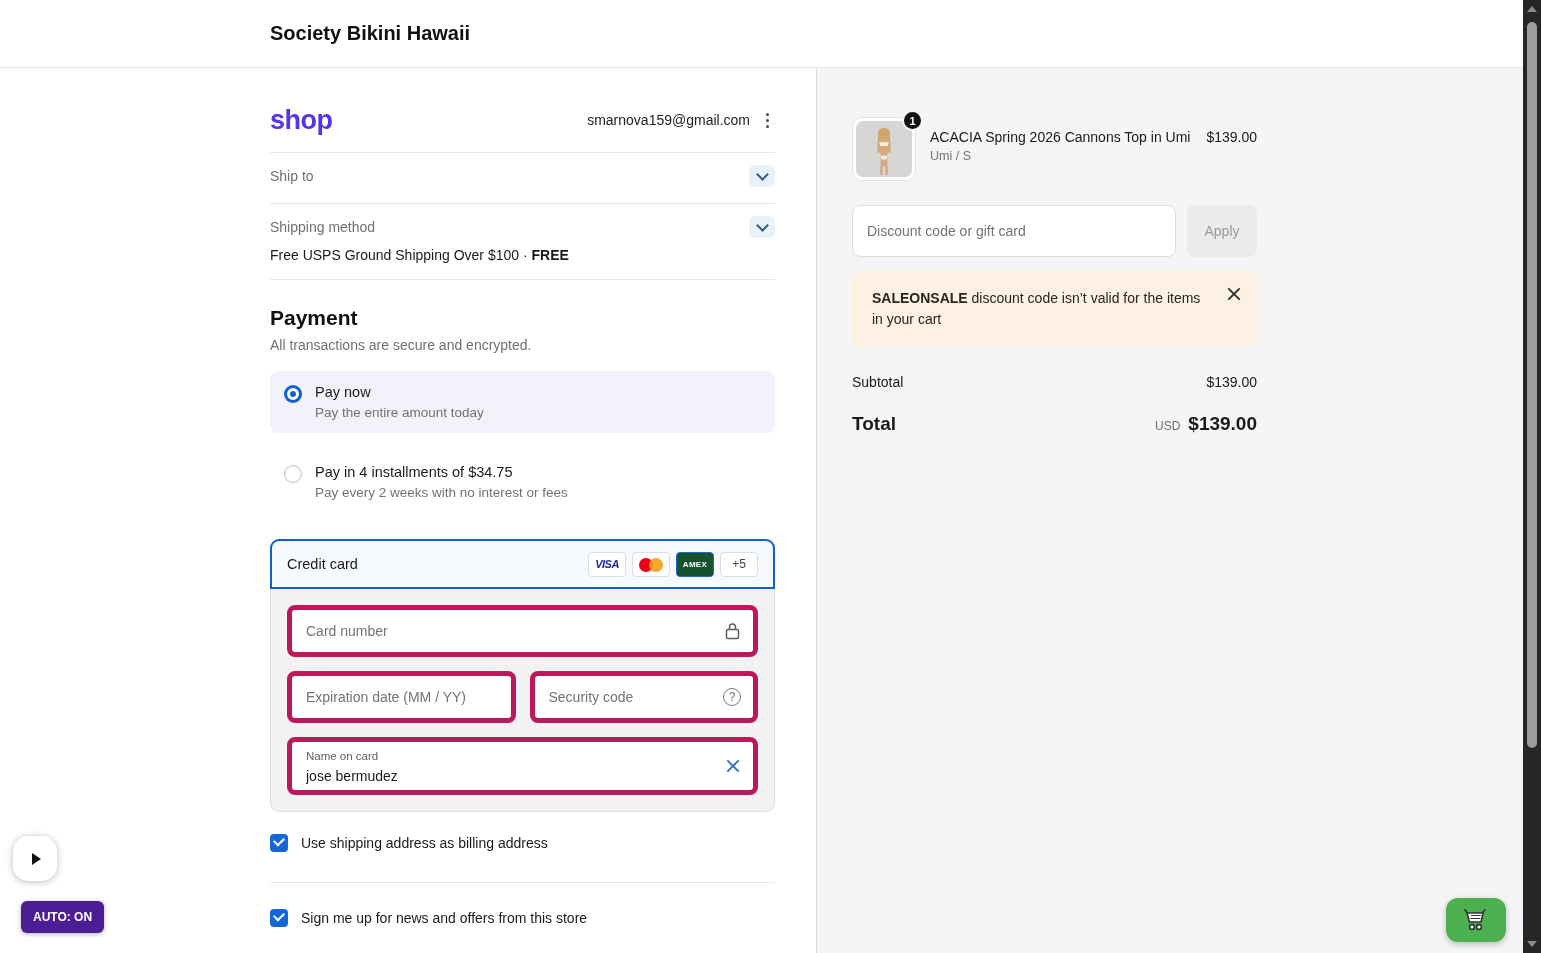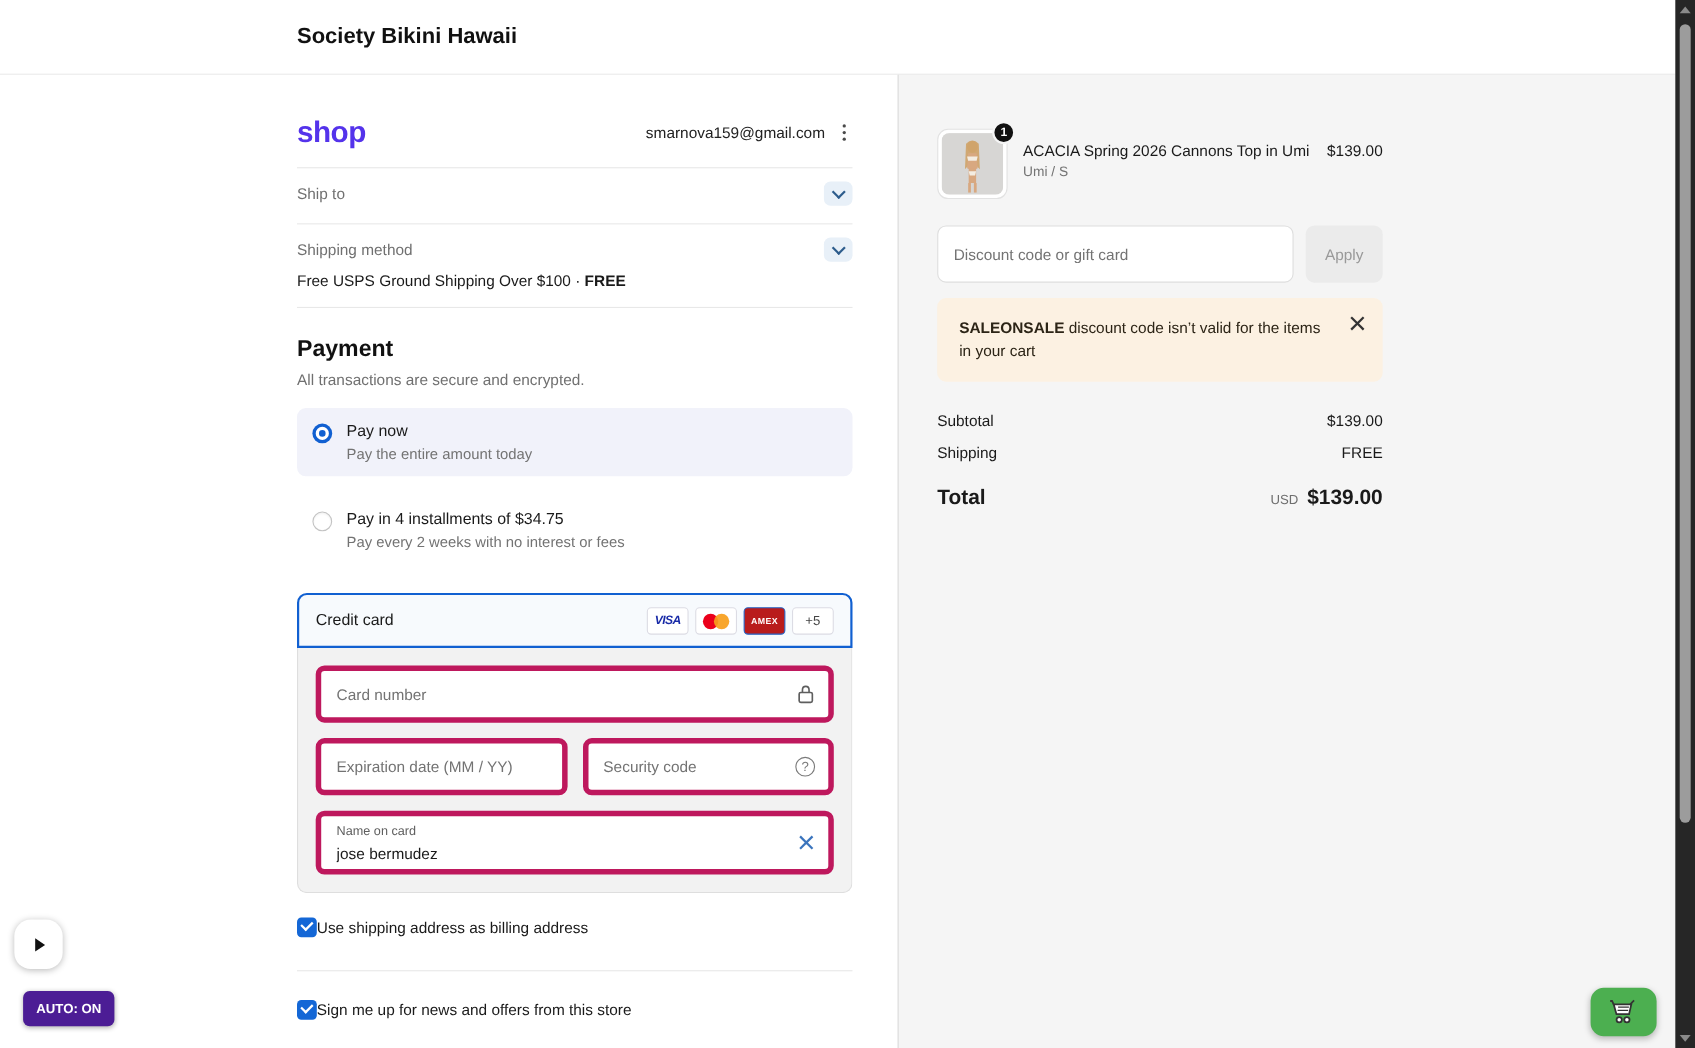--- a/index.html
+++ b/index.html
@@ -54,40 +54,40 @@
   .cc-wrap { margin-top:26px; }
   .cc-header { border:2px solid #1160d1; border-radius:9px 9px 0 0; background:#f7fafd; height:50px; display:flex; align-items:center; justify-content:space-between; padding:0 15px; }
   .cc-title { font-size:14.5px; color:#1a1a1a; }
   .cc-badges { display:flex; gap:6px; align-items:center; }
   .badge { width:38px; height:25px; border:1px solid #dcdce4; border-radius:4px; background:#fff; display:flex; align-items:center; justify-content:center; overflow:hidden; }
   .badge.visa span { font-size:11px; font-weight:800; font-style:italic; color:#1a2ca8; letter-spacing:-0.5px; }
   .badge.mc { position:relative; }
   .badge.mc i { position:absolute; width:14px; height:14px; border-radius:50%; top:5px; }
   .badge.mc i.l { left:6px; background:#eb001b; }
   .badge.mc i.r { left:16px; background:#f79e1b; opacity:.92; }
-  .badge.amex { background:#b91c1c; border-color:#2566c8; }
+  .badge.amex { background:#14532d; border-color:#2566c8; }
   .badge.amex span { color:#fff; font-size:8px; font-weight:800; letter-spacing:.3px; }
   .badge.more span { font-size:12px; color:#444; }
   .cc-body { background:#f2f2f2; border:1px solid #dedede; border-top:none; border-radius:0 0 9px 9px; padding:16px; }
   .field { position:relative; background:#fff; border:5px solid #be185d; border-radius:8px; height:52px; display:flex; align-items:center; }
   .field input { border:none; outline:none; background:transparent; width:100%; height:100%; padding:0 40px 0 14px; font-size:14px; color:#1a1a1a; font-family:inherit; }
   .field input::placeholder { color:#737373; }
   .field-row { display:flex; gap:14px; margin-top:14px; }
   .field-row .field { flex:1; }
   .field.float { height:58px; align-items:center; }
   .float-label { position:absolute; left:14px; top:8px; font-size:11.5px; color:#5e5e5e; }
   .field.float input { padding-top:20px; }
   .field .icon-right { position:absolute; right:12px; top:50%; transform:translateY(-50%); display:flex; align-items:center; justify-content:center; }
   .help-circ { width:18px; height:18px; border:1.5px solid #7a7a7a; border-radius:50%; color:#7a7a7a; font-size:12px; display:flex; align-items:center; justify-content:center; }
   .x-icon { position:relative; width:16px; height:16px; cursor:pointer; }
   .x-icon::before,.x-icon::after { content:""; position:absolute; left:7px; top:0; width:2px; height:16px; background:#3a74bd; }
   .x-icon::before { transform:rotate(45deg); } .x-icon::after { transform:rotate(-45deg); }
 
   
-  .check-row { display:flex; align-items:center; margin-top:22px; }
+  .check-row { display:flex; align-items:center; gap:13px; margin-top:22px; }
   .checkbox { width:18px; height:18px; border-radius:4px; background:#1467d6; position:relative; flex:0 0 18px; cursor:pointer; }
   .checkbox::after { content:""; position:absolute; left:4px; top:3px; width:8px; height:5px; border-left:2px solid #fff; border-bottom:2px solid #fff; transform:rotate(-45deg); }
   .check-label { font-size:14px; color:#1a1a1a; }
   .hr-billing { margin-top:30px; }
 
   
   .item-row { display:flex; gap:14px; }
   .thumb-wrap { position:relative; width:64px; height:64px; flex:0 0 64px; }
   .thumb { width:64px; height:64px; border:1px solid #e2e2e2; border-radius:10px; background:#fff; padding:3px; }
   .thumb svg { width:100%; height:100%; border-radius:7px; display:block; }
@@ -299,24 +299,20 @@
 
       <div class="error-banner">
         <span class="bold">SALEONSALE</span><span> discount code isn’t valid for the items in your cart</span>
         <span class="error-close"></span>
       </div>
 
       <div class="tot-row first">
         <span>Subtotal</span>
         <span>$139.00</span>
       </div>
-      <div class="tot-row">
-        <span>Shipping</span>
-        <span>FREE</span>
-      </div>
       <div class="total-row">
         <span class="total-label">Total</span>
         <span class="total-right">
           <span class="currency">USD</span>
           <span class="total-amount">$139.00</span>
         </span>
       </div>
 
     </div>
   </div>

